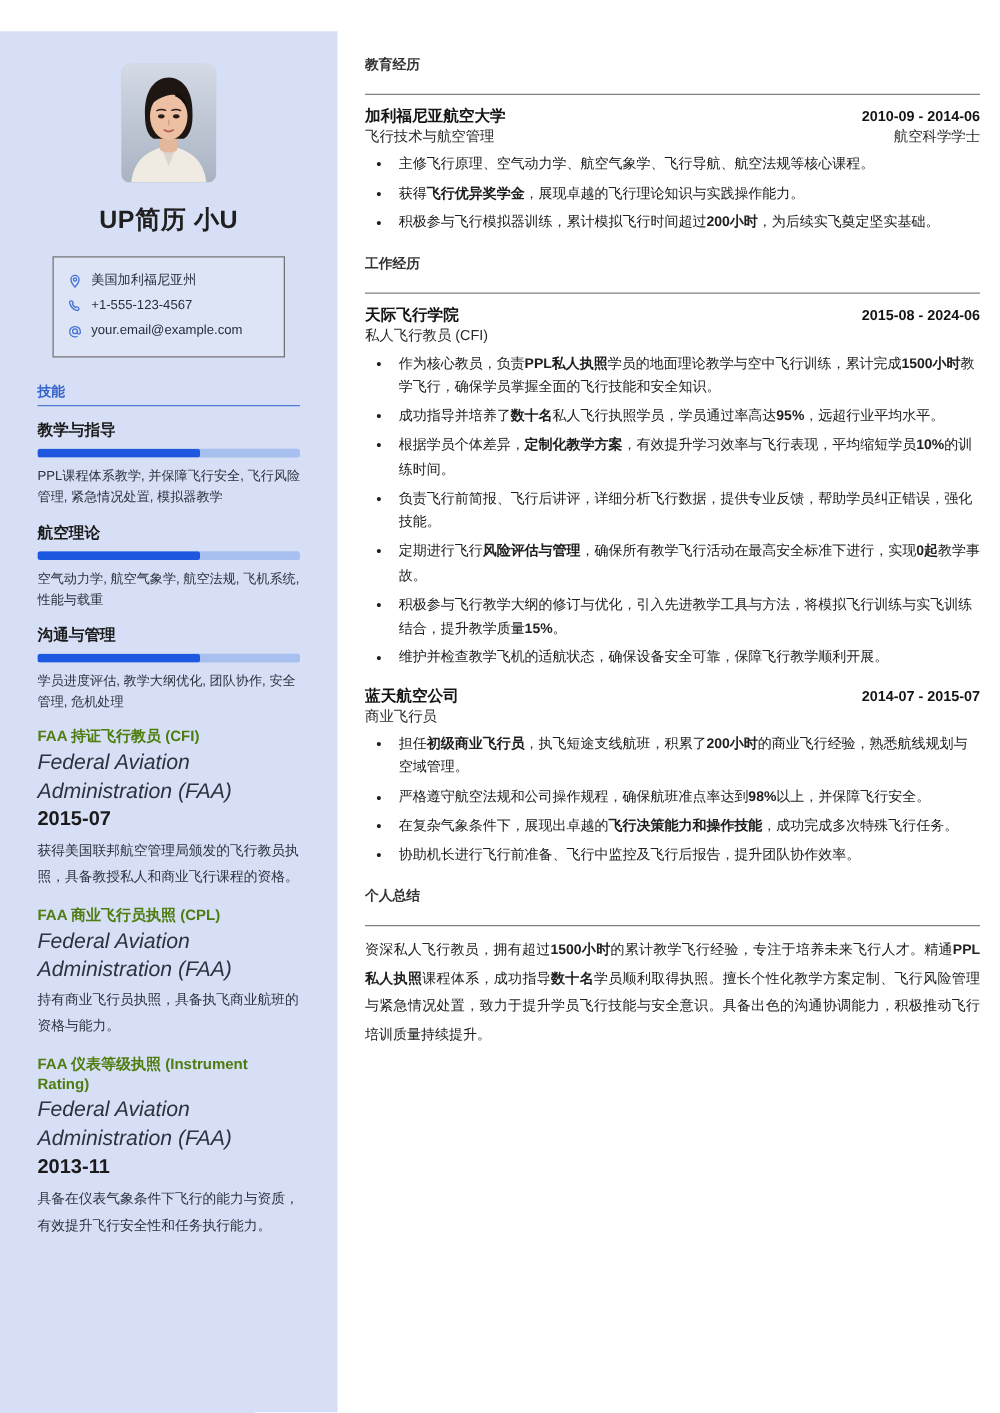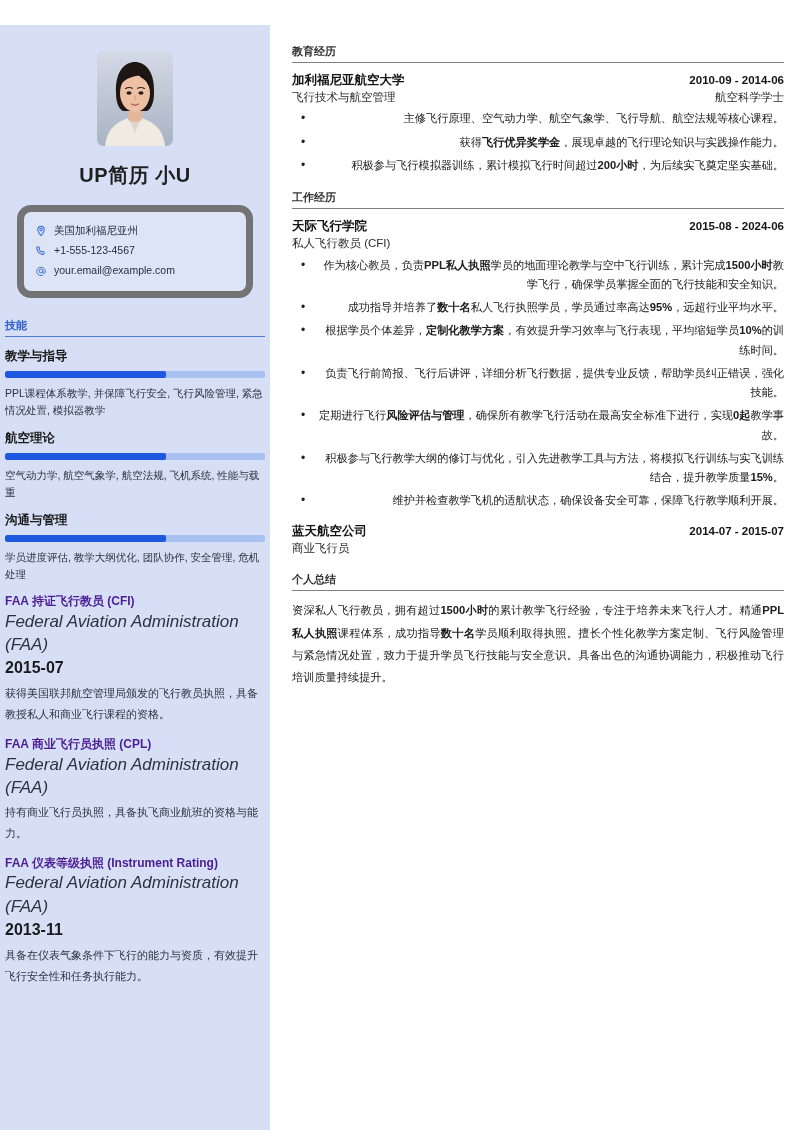--- a/index.html
+++ b/index.html
@@ -14,21 +14,21 @@
     width: 800px; height: 1130px;
     background: #ffffff;
   }
 
   
   .sidebar {
     position: absolute;
     left: 0; top: 25px;
     width: 270px; height: 1105px;
     background: #d6dff5;
-    padding: 0 5px;
+    padding: 0 30px;
   }
   .avatar-wrap {
     display: flex; justify-content: center;
     padding-top: 26px;
   }
   .avatar {
     width: 76px; height: 95px;
     border-radius: 7px;
     overflow: hidden;
     background: #c3cbd8;
@@ -40,22 +40,22 @@
     text-align: center;
     font-size: 20px;
     font-weight: 700;
     color: #1f1f1f;
     margin-top: 16px;
     letter-spacing: .5px;
   }
 
   .contact-box {
     margin: 16px 12px 0 12px;
-    border: 7px solid #737373;
-    border-radius: 14px;
+    border: 1px solid #737373;
+    border-radius: 0;
     padding: 9px 11px 10px 11px;
     background: rgba(255,255,255,0.18);
   }
   .contact-row {
     display: flex; align-items: center;
     gap: 7px;
     font-size: 10.5px;
     color: #24303f;
     line-height: 1.9;
     white-space: nowrap;
@@ -94,21 +94,21 @@
   .skill-desc {
     font-size: 10.5px;
     color: #2b3340;
     line-height: 1.62;
   }
 
   .cert-block { margin-top: 10px; }
   .cert-name {
     font-size: 12px;
     font-weight: 700;
-    color: #4c1d95;
+    color: #4d7c0f;
     line-height: 1.4;
   }
   .cert-org {
     font-size: 17px;
     color: #2b3340;
     line-height: 1.36;
     font-style: italic;
   }
   .cert-date {
     font-size: 16px;
@@ -127,25 +127,25 @@
   .main {
     position: absolute;
     left: 292px; top: 44px;
     width: 492px;
   }
   .sec { margin-bottom: 15px; }
   .sec-title {
     font-size: 11px;
     font-weight: 700;
     color: #333333;
-    padding-bottom: 3px;
+    padding-bottom: 16px;
     border-bottom: 1.4px solid #808080;
     margin-bottom: 8px;
   }
-  .entry { margin-bottom: 11px; text-align: right; }
+  .entry { margin-bottom: 11px; }
   .entry-head {
     display: flex; justify-content: space-between; align-items: baseline;
     gap: 10px;
   }
   .org {
     font-size: 12.5px; font-weight: 700; color: #141414;
     line-height: 1.45;
   }
   .daterange {
     font-size: 11.5px; font-weight: 700; color: #141414;
@@ -348,20 +348,26 @@
       </div>
 
       <div class="entry">
         <div class="entry-head">
           <div class="org">蓝天航空公司</div>
           <div class="daterange">2014-07 - 2015-07</div>
         </div>
         <div class="entry-sub">
           <div class="role">商业飞行员</div>
         </div>
+        <ul class="bullets">
+          <li>担任<b>初级商业飞行员</b>，执飞短途支线航班，积累了<b>200小时</b>的商业飞行经验，熟悉航线规划与空域管理。</li>
+          <li>严格遵守航空法规和公司操作规程，确保航班准点率达到<b>98%</b>以上，并保障飞行安全。</li>
+          <li>在复杂气象条件下，展现出卓越的<b>飞行决策能力和操作技能</b>，成功完成多次特殊飞行任务。</li>
+          <li>协助机长进行飞行前准备、飞行中监控及飞行后报告，提升团队协作效率。</li>
+        </ul>
       </div>
     </section>
 
     <section class="sec">
       <div class="sec-title">个人总结</div>
       <div class="summary">资深私人飞行教员，拥有超过<b>1500小时</b>的累计教学飞行经验，专注于培养未来飞行人才。精通<b>PPL私人执照</b>课程体系，成功指导<b>数十名</b>学员顺利取得执照。擅长个性化教学方案定制、飞行风险管理与紧急情况处置，致力于提升学员飞行技能与安全意识。具备出色的沟通协调能力，积极推动飞行培训质量持续提升。</div>
     </section>
 
   </main>
 </div>

